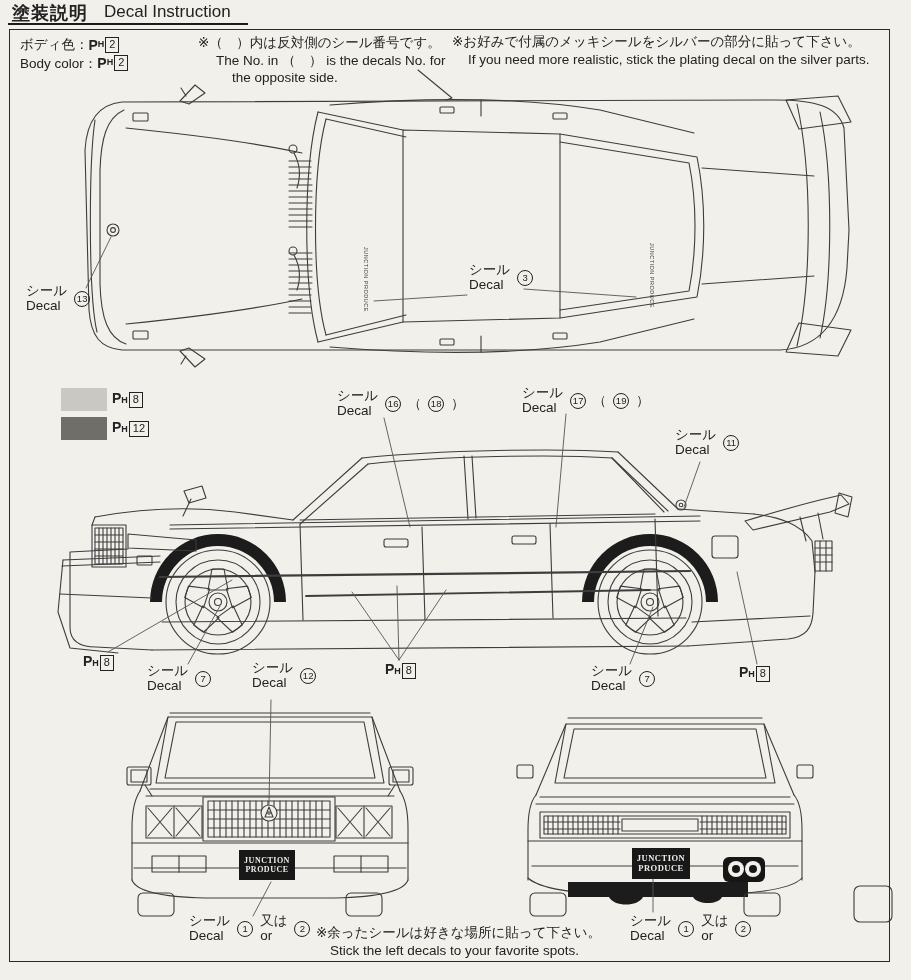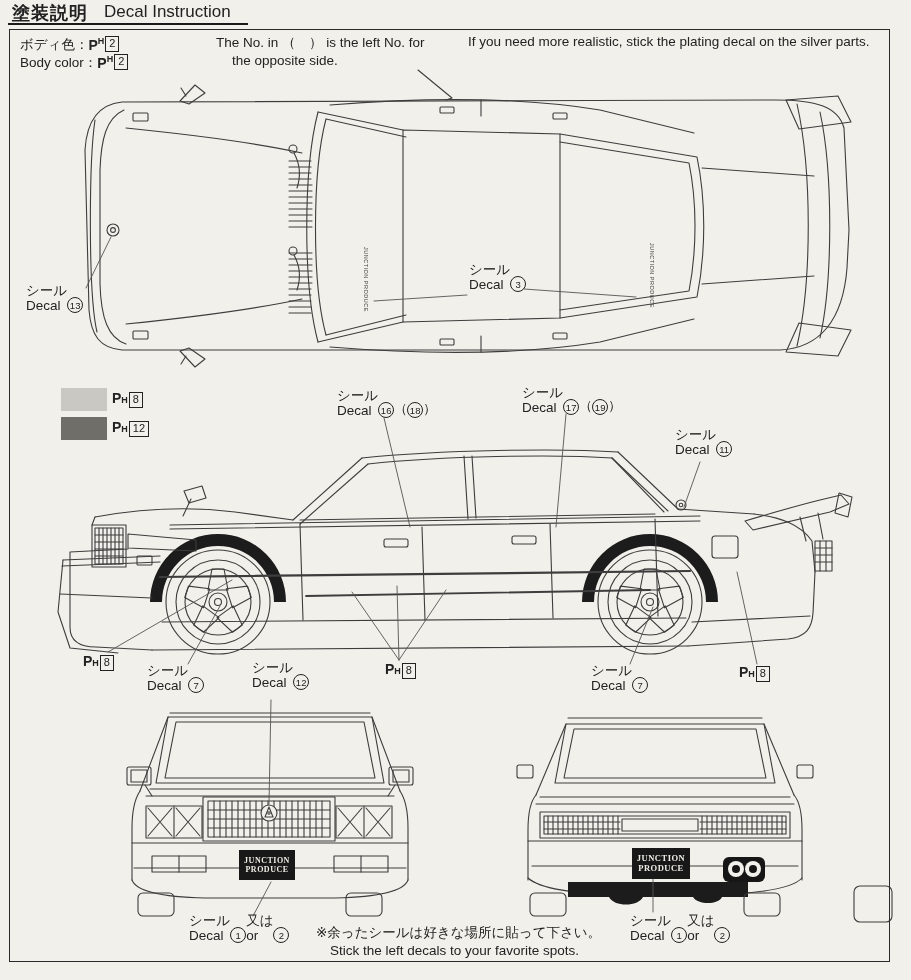--- a/index.html
+++ b/index.html
@@ -6,32 +6,32 @@
   #page{position:relative;width:911px;height:980px;background:#f2f0ea;overflow:hidden;
         font-family:"Liberation Sans","DejaVu Sans",sans-serif;color:#222;}
   .abs{position:absolute;}
   #art{position:absolute;left:0;top:0;}
   .title-ja{font-weight:bold;font-size:18px;letter-spacing:1px;}
   .title-en{font-size:17px;}
   .rule{position:absolute;background:#1b1b1b;}
   .borderbox{position:absolute;border:1.6px solid #2a2a2a;}
   .lbl{position:absolute;line-height:1.3;font-size:13.5px;}
   .lbl .en{font-size:13.5px;}
-  .dlabel{position:absolute;display:flex;align-items:flex-end;gap:0;}
+  .dlabel{position:absolute;display:flex;align-items:center;gap:7px;}
   .dcol{display:flex;flex-direction:column;line-height:1.08;font-size:13.5px;}
   .dcol .en{font-size:13.5px;}
   .circ{width:16px;height:16px;border:1.3px solid #222;border-radius:50%;
         display:inline-flex;align-items:center;justify-content:center;
         font-size:9.5px;flex:0 0 auto;box-sizing:border-box;}
   .paren{font-size:13px;}
   .phlabel{position:absolute;display:flex;align-items:baseline;}
   .php{font-weight:bold;font-size:14px;}
   .phh{font-weight:bold;font-size:9px;}
   .phbox{border:1.3px solid #222;font-size:11px;padding:0 3px;margin-left:1px;line-height:1.25;}
-  .row{display:flex;align-items:flex-start;}
+  .row{display:flex;align-items:center;}
   .swatch{position:absolute;width:46px;height:23px;}
   .plate{position:absolute;display:flex;flex-direction:column;align-items:center;justify-content:center;
          color:#efede6;font-family:"Liberation Serif","DejaVu Serif",serif;font-weight:bold;
          letter-spacing:.5px;line-height:1.15;text-align:center;}
   .vsticker{position:absolute;font-size:5.5px;letter-spacing:.5px;color:#3c3c3c;
             transform:rotate(90deg);transform-origin:left top;white-space:nowrap;}
 </style>
 </head>
 <body>
 
@@ -231,24 +231,26 @@
       </div>
     <div class="row">
         <span class="en">Body color：</span>
       <span class="php">P</span>
         <span class="phh">H</span>
         <span class="phbox">2</span>
       </div>
   </div>
 
   <div class="lbl" style="left:198px;top:34px">
-    <div class="en" style="margin-left:18px">The No. in （　） is the left No. for</div>
+    <div>※（　）内は反対側のシール番号です。</div>
+    <div class="en" style="margin-left:18px">The No. in （　） is the decals No. for</div>
     <div class="en" style="margin-left:34px">the opposite side.</div>
   </div>
   <div class="lbl" style="left:452px;top:33px">
+    <div>※お好みで付属のメッキシールをシルバーの部分に貼って下さい。</div>
     <div class="en" style="margin-left:16px">If you need more realistic, stick the plating decal on the silver parts.</div>
   </div>
   <div class="lbl" style="left:316px;top:924px">
     <div>※余ったシールは好きな場所に貼って下さい。</div>
     <div class="en" style="margin-left:14px">Stick the left decals to your favorite spots.</div>
   </div>
 
   <div class="swatch" style="left: 61px; top: 388px; background-color: rgb(201, 200, 195);"></div>
   <div class="phlabel" style="left:112px;top:390px">
     <span class="php">P</span>

